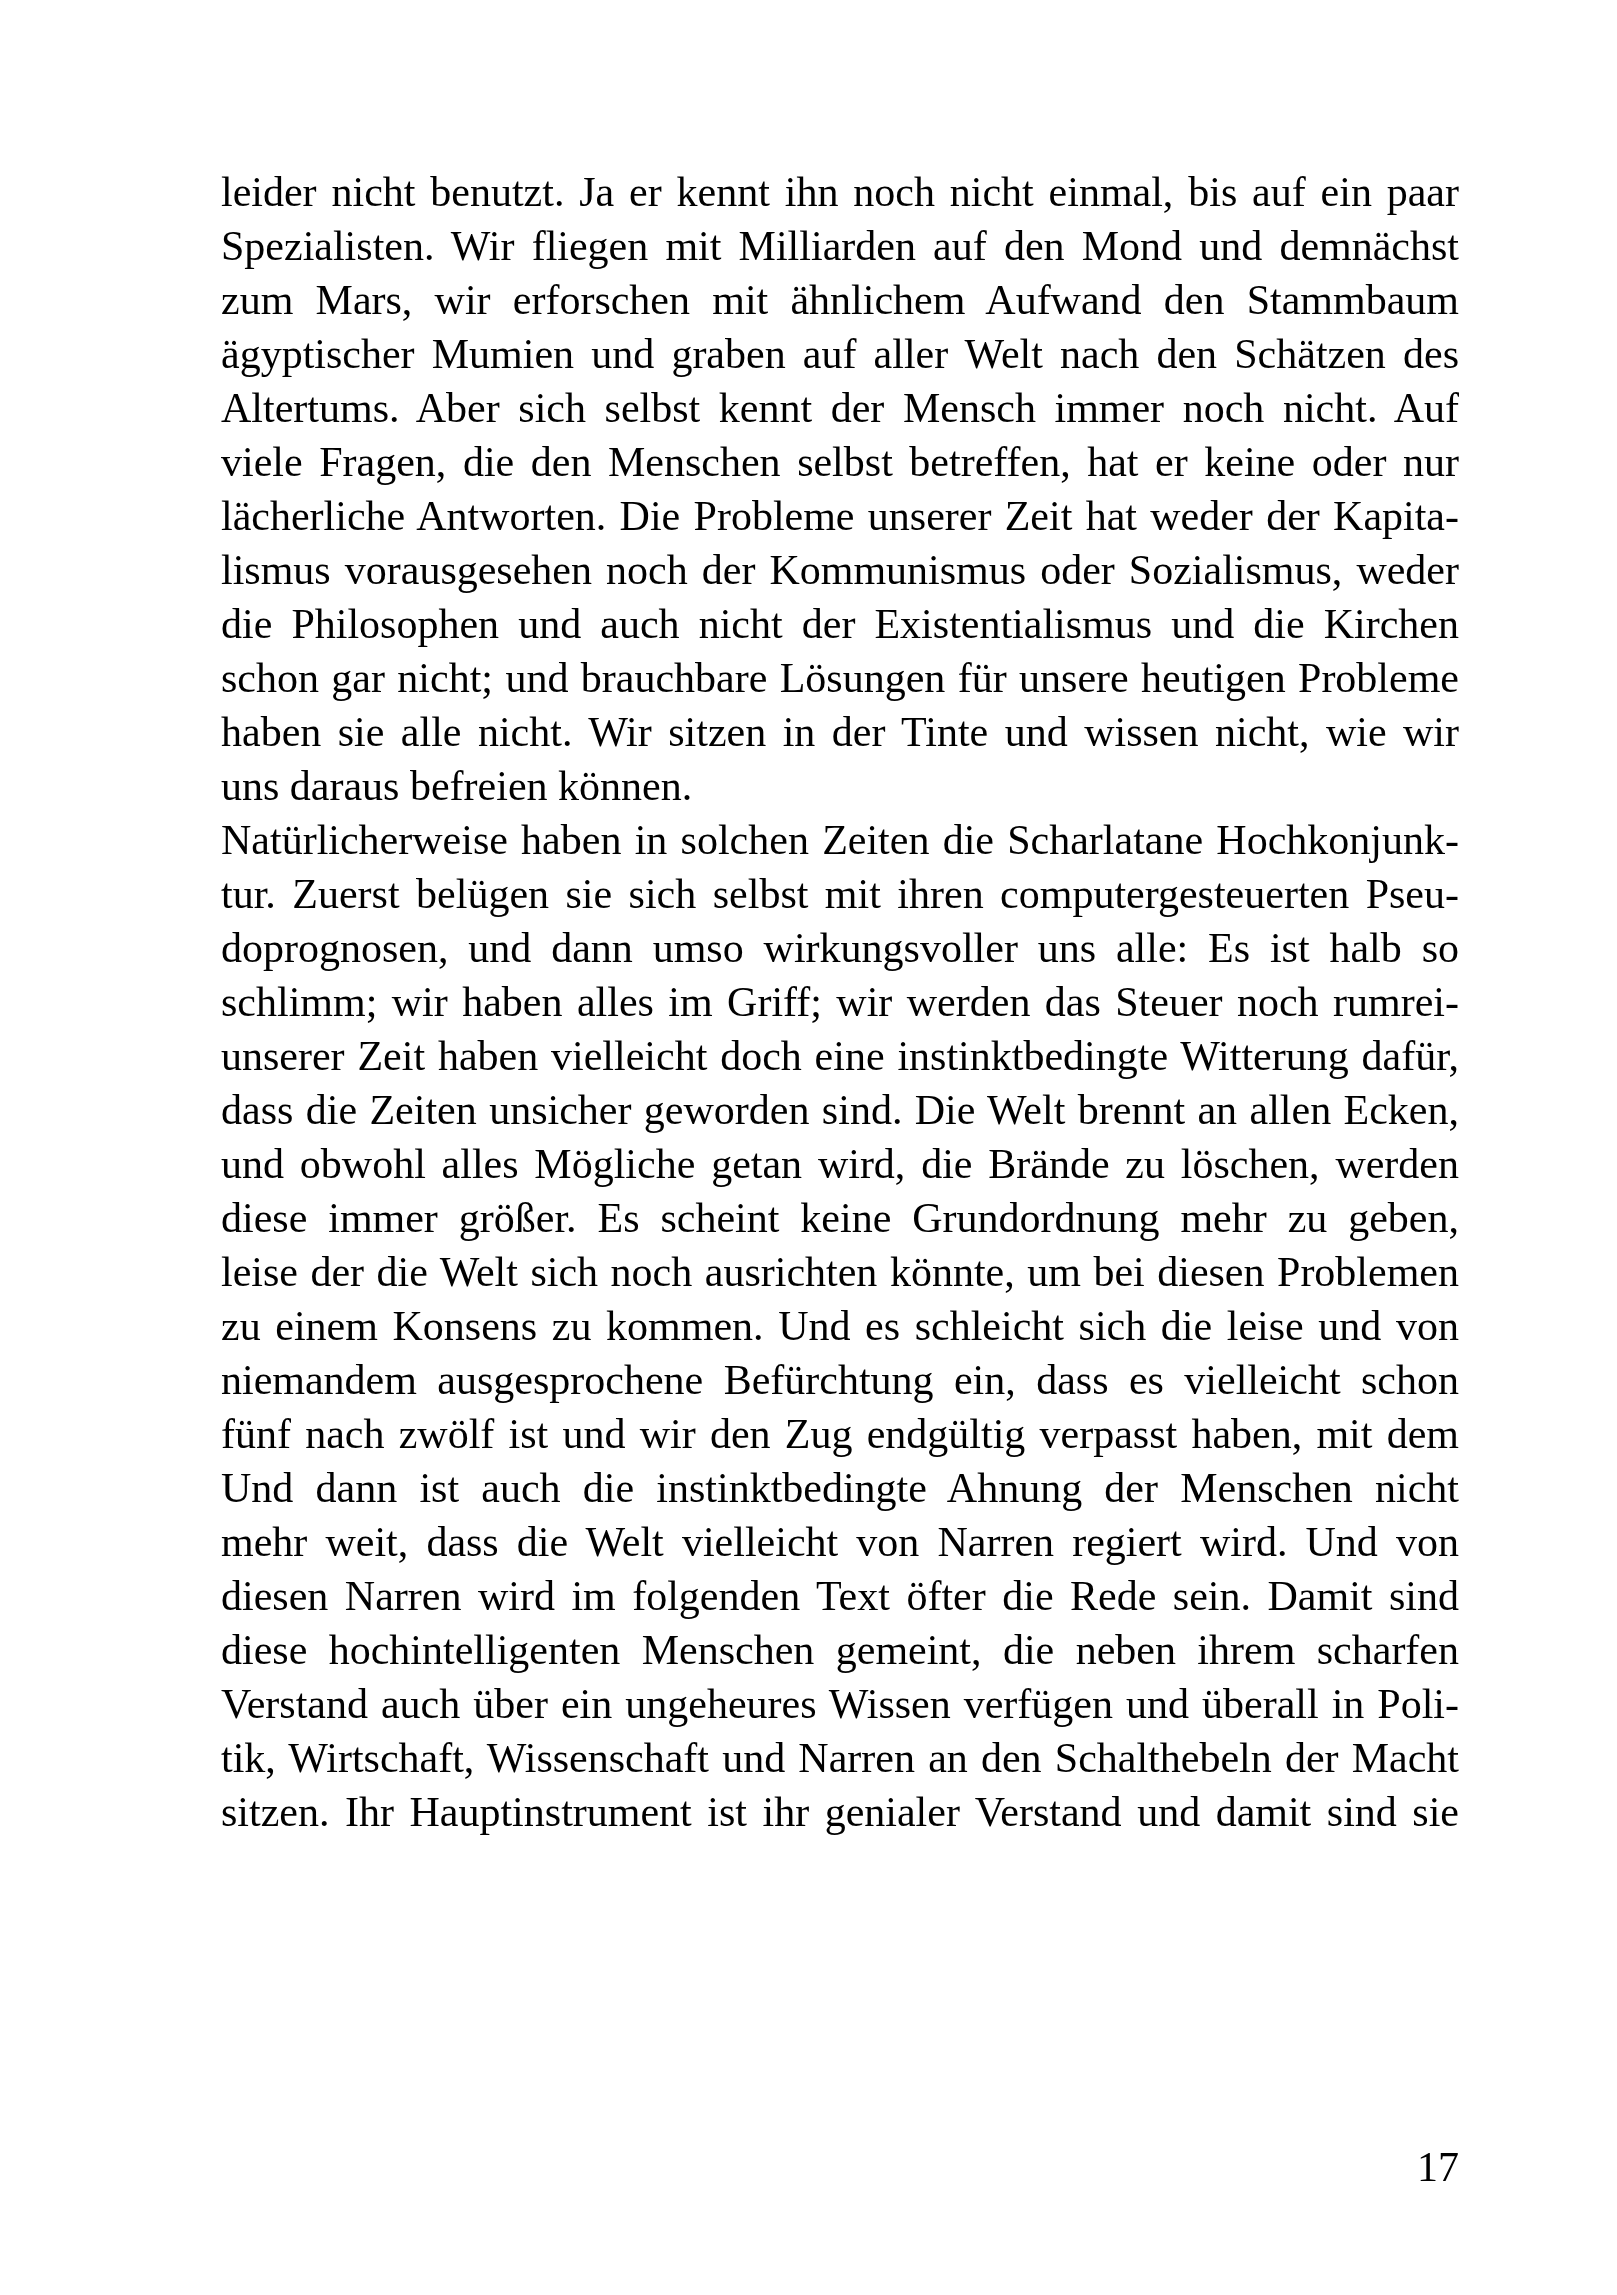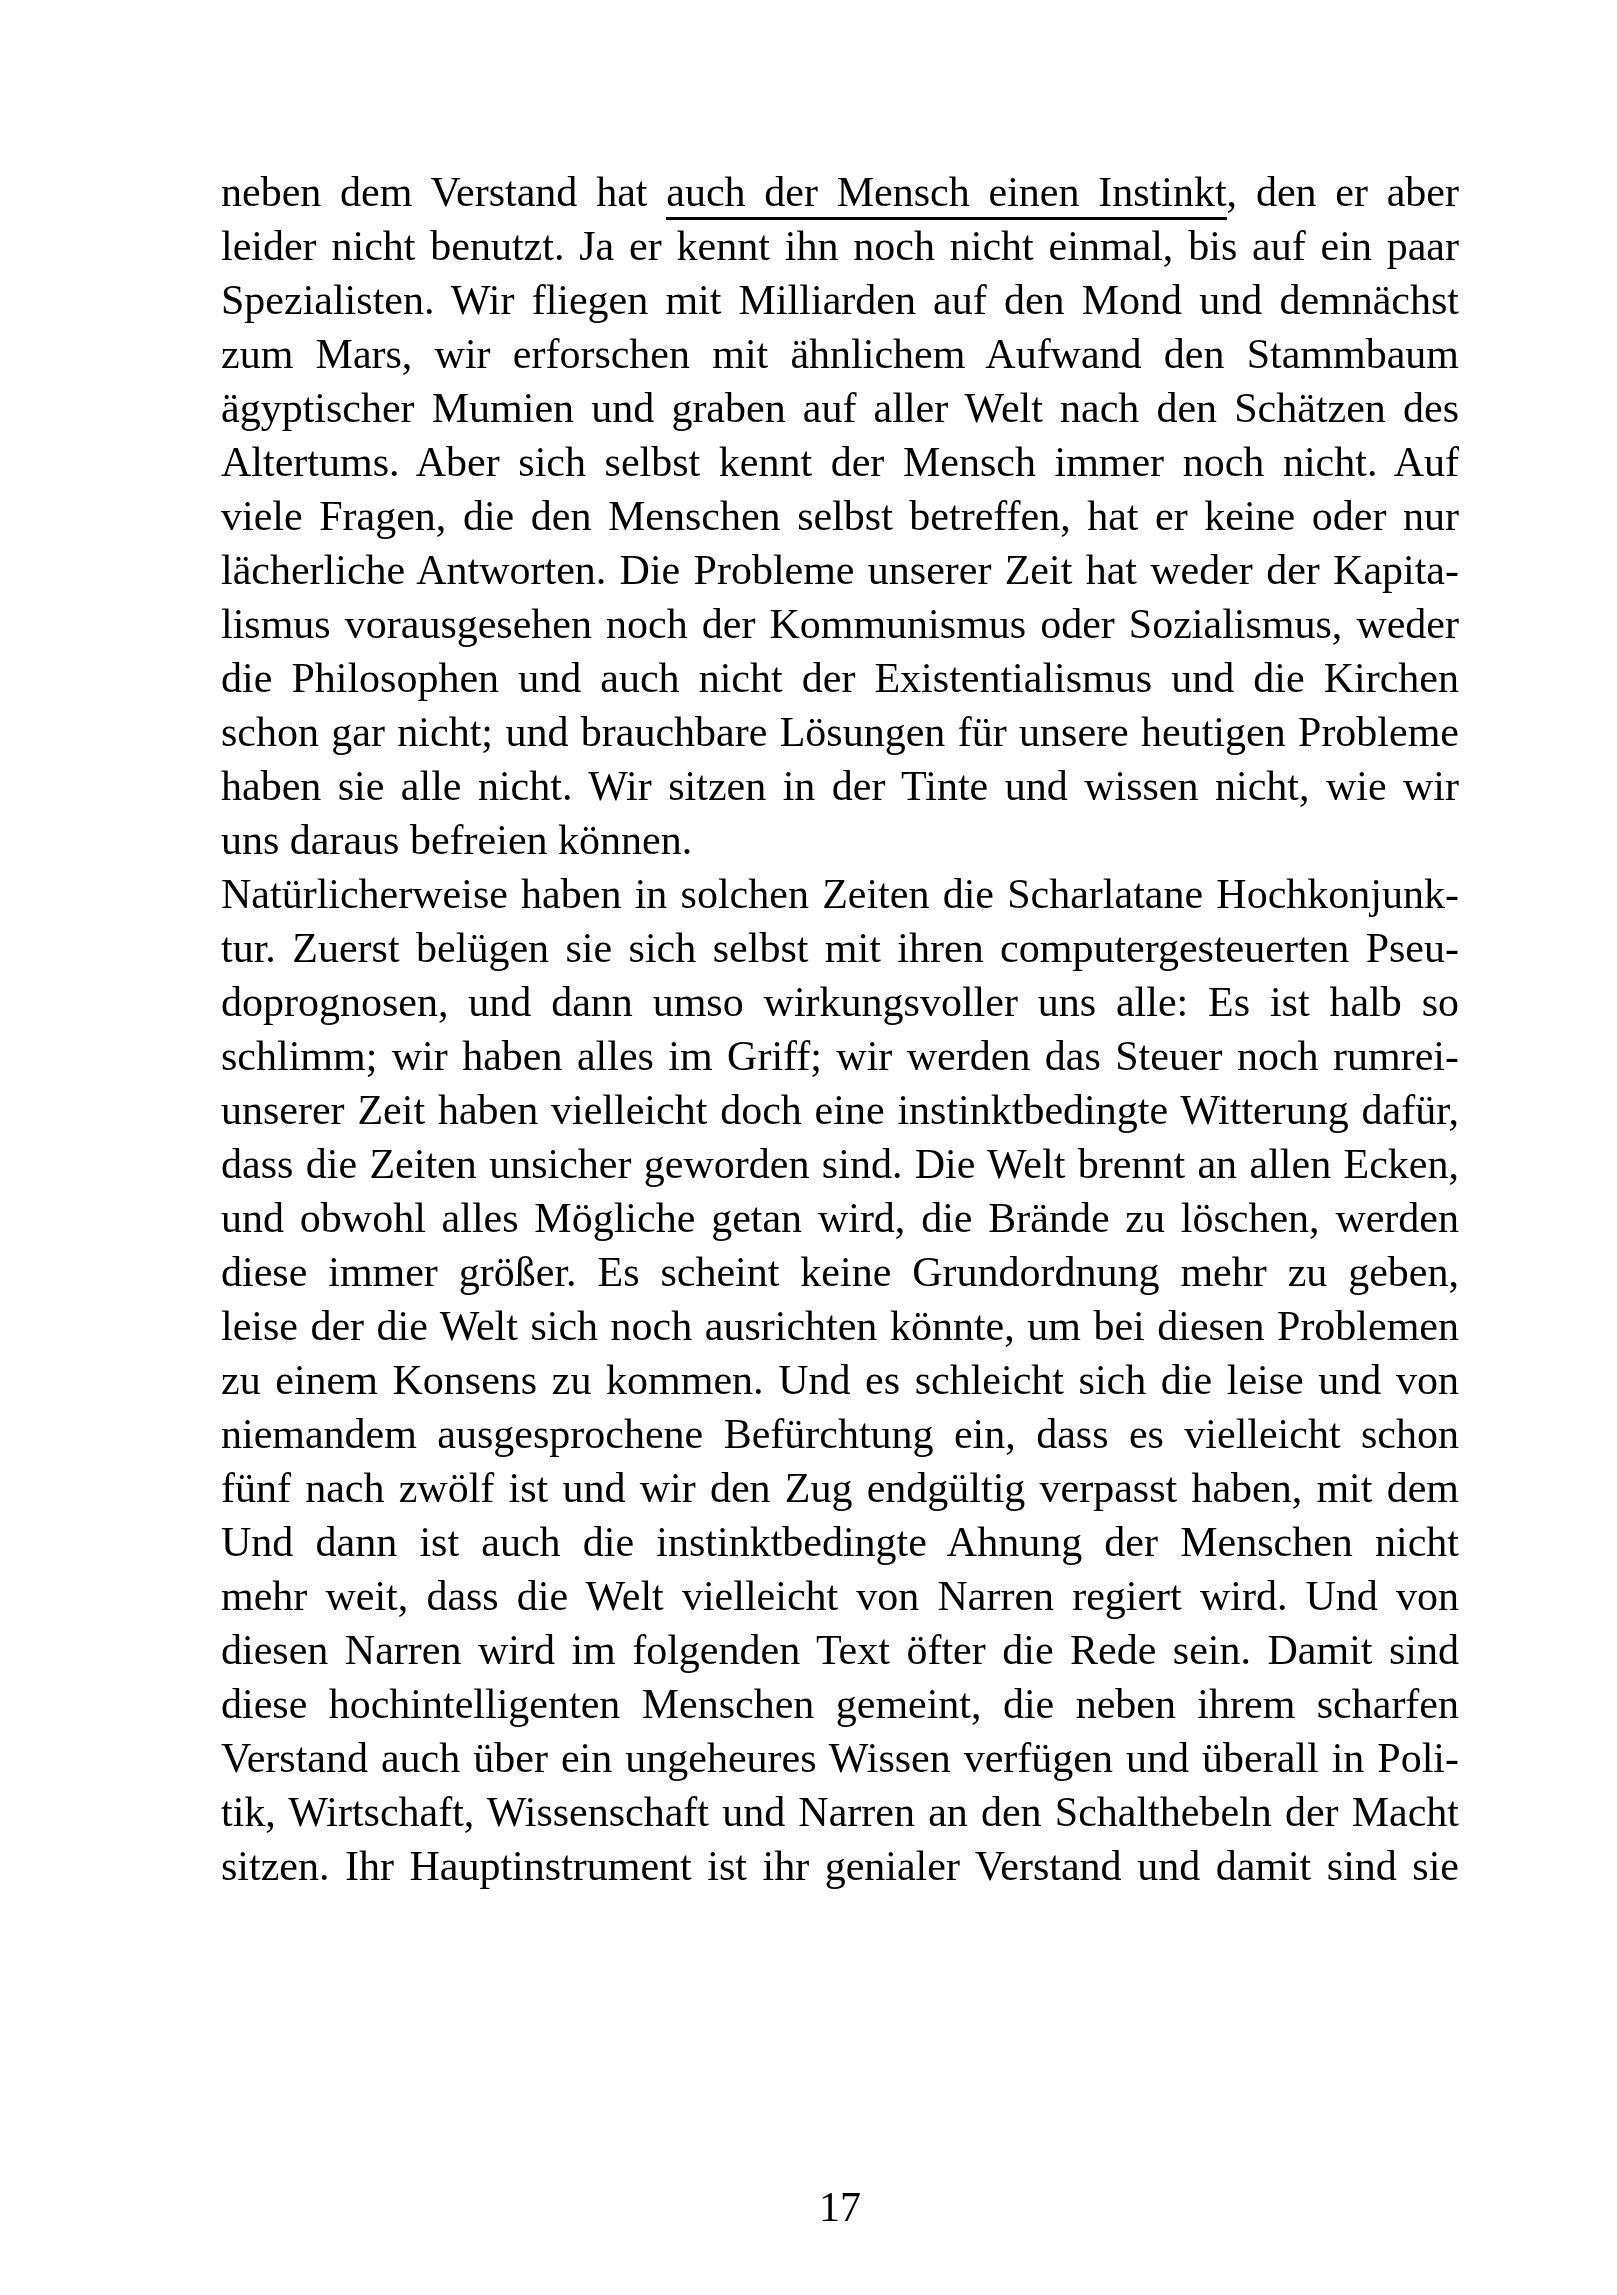--- a/index.html
+++ b/index.html
@@ -42,31 +42,29 @@
     border-bottom: 3.7px solid #000000;
     padding-bottom: 1.9px;
   }
   .pagenum {
     position: absolute;
     left: 221px;
     top: 2140px;
     width: 1238px;
     font-size: 42px;
     line-height: 54px;
-    text-align: center;
-    margin-top: 40px;
+    text-align: right;
   }
 </style>
 </head>
 <body>
 
 <div class="page">
 
   <div class="textblock" id="textblock">
-      <div class="line"><span>neben dem Verstand hat </span><span class="u">auch der Mensch einen Instinkt</span><span>, den er aber</span></div>
       <div class="line"><span>leider nicht benutzt. Ja er kennt ihn noch nicht einmal, bis auf ein paar</span></div>
       <div class="line"><span>Spezialisten. Wir fliegen mit Milliarden auf den Mond und demnächst</span></div>
       <div class="line"><span>zum Mars, wir erforschen mit ähnlichem Aufwand den Stammbaum</span></div>
       <div class="line"><span>ägyptischer Mumien und graben auf aller Welt nach den Schätzen des</span></div>
       <div class="line"><span>Altertums. Aber sich selbst kennt der Mensch immer noch nicht. Auf</span></div>
       <div class="line"><span>viele Fragen, die den Menschen selbst betreffen, hat er keine oder nur</span></div>
       <div class="line"><span>lächerliche Antworten. Die Probleme unserer Zeit hat weder der Kapita-</span></div>
       <div class="line"><span>lismus vorausgesehen noch der Kommunismus oder Sozialismus, weder</span></div>
       <div class="line"><span>die Philosophen und auch nicht der Existentialismus und die Kirchen</span></div>
       <div class="line"><span>schon gar nicht; und brauchbare Lösungen für unsere heutigen Probleme</span></div>

